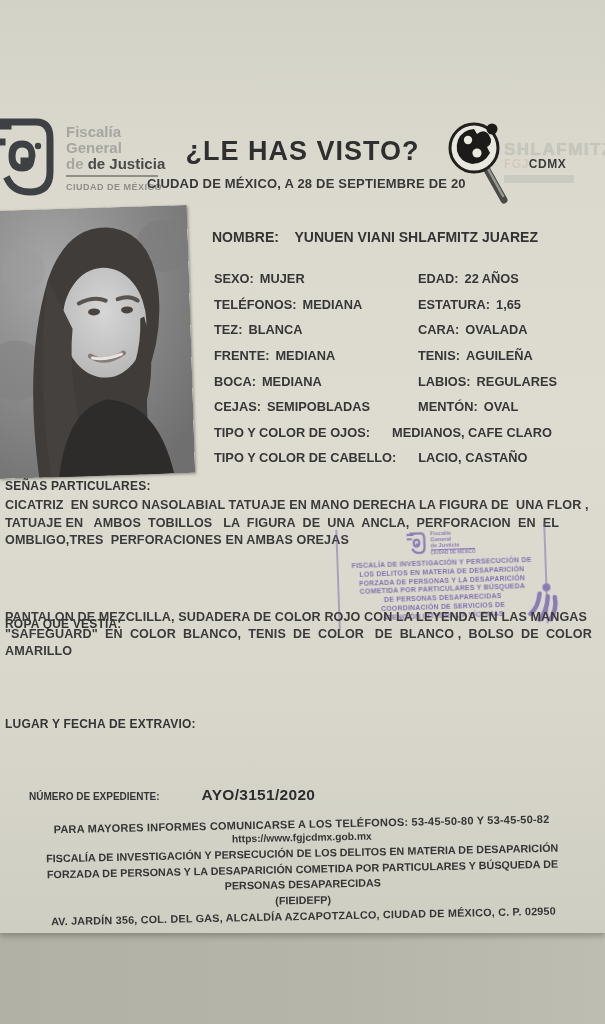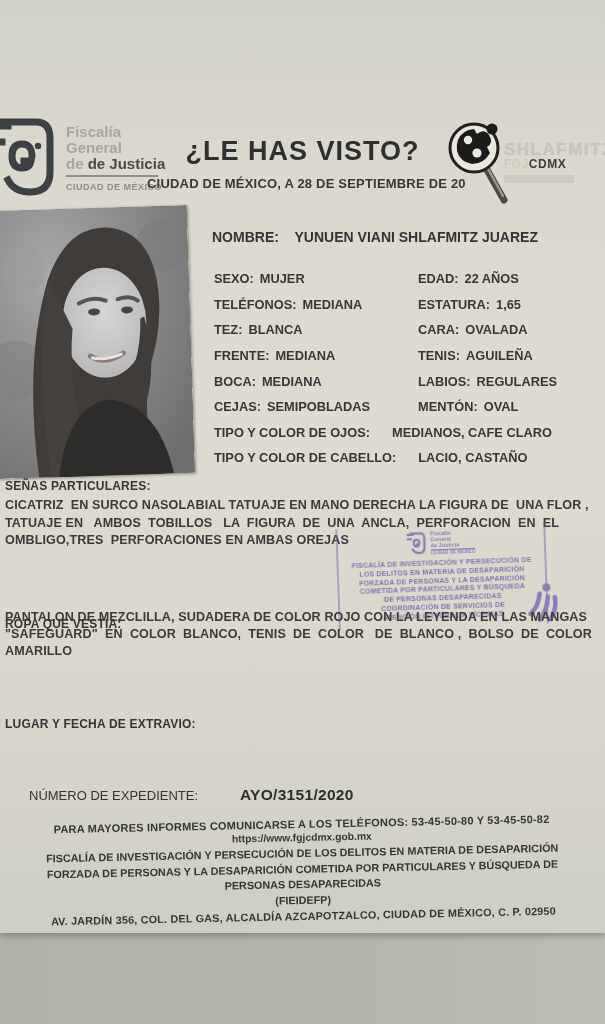--- a/index.html
+++ b/index.html
@@ -61,21 +61,21 @@
   .sec-body { position:absolute; left:5px; font-size:12.6px; font-weight:bold; color:#3a3a3a;
     line-height:17.5px; letter-spacing:.1px; }
   #senas-head { top:479px; }
   #senas-body { top:497px; width:596px; }
   #ropa-head  { top:617px; }
   #ropa-body  { top:609px; width:594px; line-height:17.2px; }
   #lugar-head { top:717px; }
   #lugar-body { top:736px; width:596px; line-height:18px; }
 
   .expediente { position:absolute; top:786px; left:5px; display:flex; align-items:baseline; }
-  .expediente .lab { font-size:13px; font-weight:normal; color:#343434;padding-left:24px; }
+  .expediente .lab { font-size:10px; font-weight:bold; color:#343434;padding-left:24px; }
   .expediente .val { font-size:15.5px; font-weight:bold; color:#2e2e2e; margin-left:42px; letter-spacing:.3px; }
 
   
   .stamp { position:absolute; top:526px; left:337px; width:210px; padding:4px 6px 6px;
     transform:rotate(-2deg); color:#6f5aa8; opacity:.82;
     border-left:2px solid rgba(111,90,168,.55); border-right:2px solid rgba(111,90,168,.55);
     filter:blur(.2px); }
   .stamp-logo { display:flex; justify-content:center; align-items:center; margin-bottom:3px; }
   .stamp-logo .wm { margin-left:4px; font-size:5.6px; font-weight:bold; line-height:6px; color:#7b68b0; }
   .stamp-logo .wm .c { font-size:4.6px; border-top:.5px solid #7b68b0; display:inline-block; margin-top:1px; }

